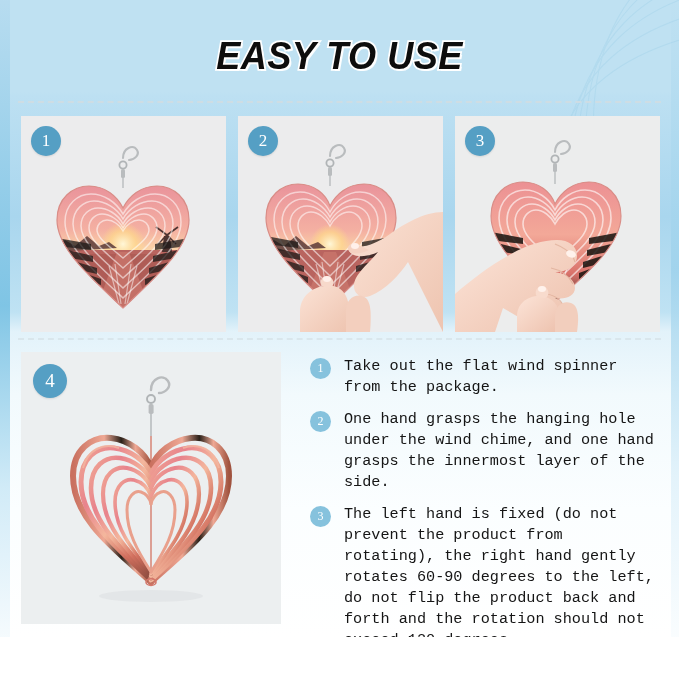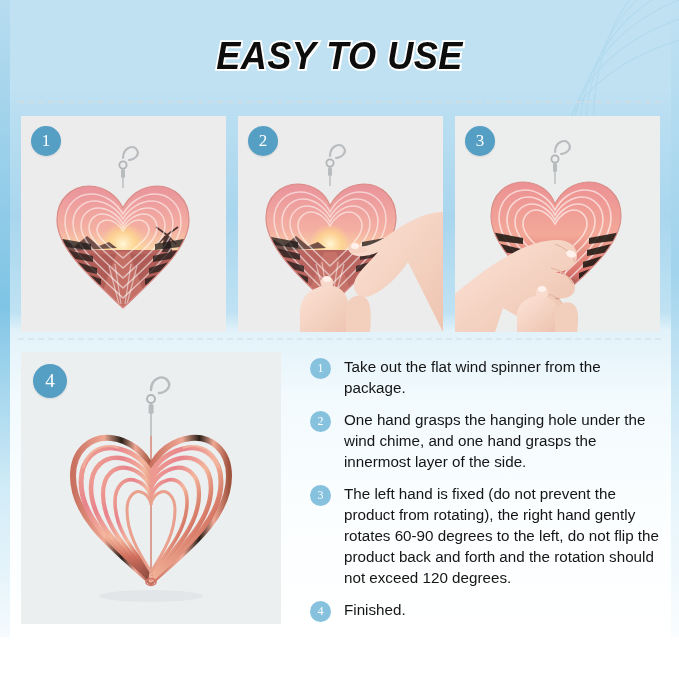--- a/index.html
+++ b/index.html
@@ -108,21 +108,21 @@
   .step:last-child{margin-bottom:0;}
   .step-num{
     position:absolute;left:0;top:2px;
     width:21px;height:21px;border-radius:50%;
     background:#86c2dd;color:#ffffff;
     font-size:12px;line-height:21px;text-align:center;
     font-family:"Liberation Serif","DejaVu Serif",serif;
   }
   .step-text{
     font-size:15.2px;line-height:21px;color:#151515;
-    font-family:Liberation Sans, sans-serif;
+    font-family:Liberation Mono, monospace;
   }
 </style>
 </head>
 <body>
 
 <div class="page">
 
   <div class="edge-left"></div>
   <div class="edge-right"></div>
 

